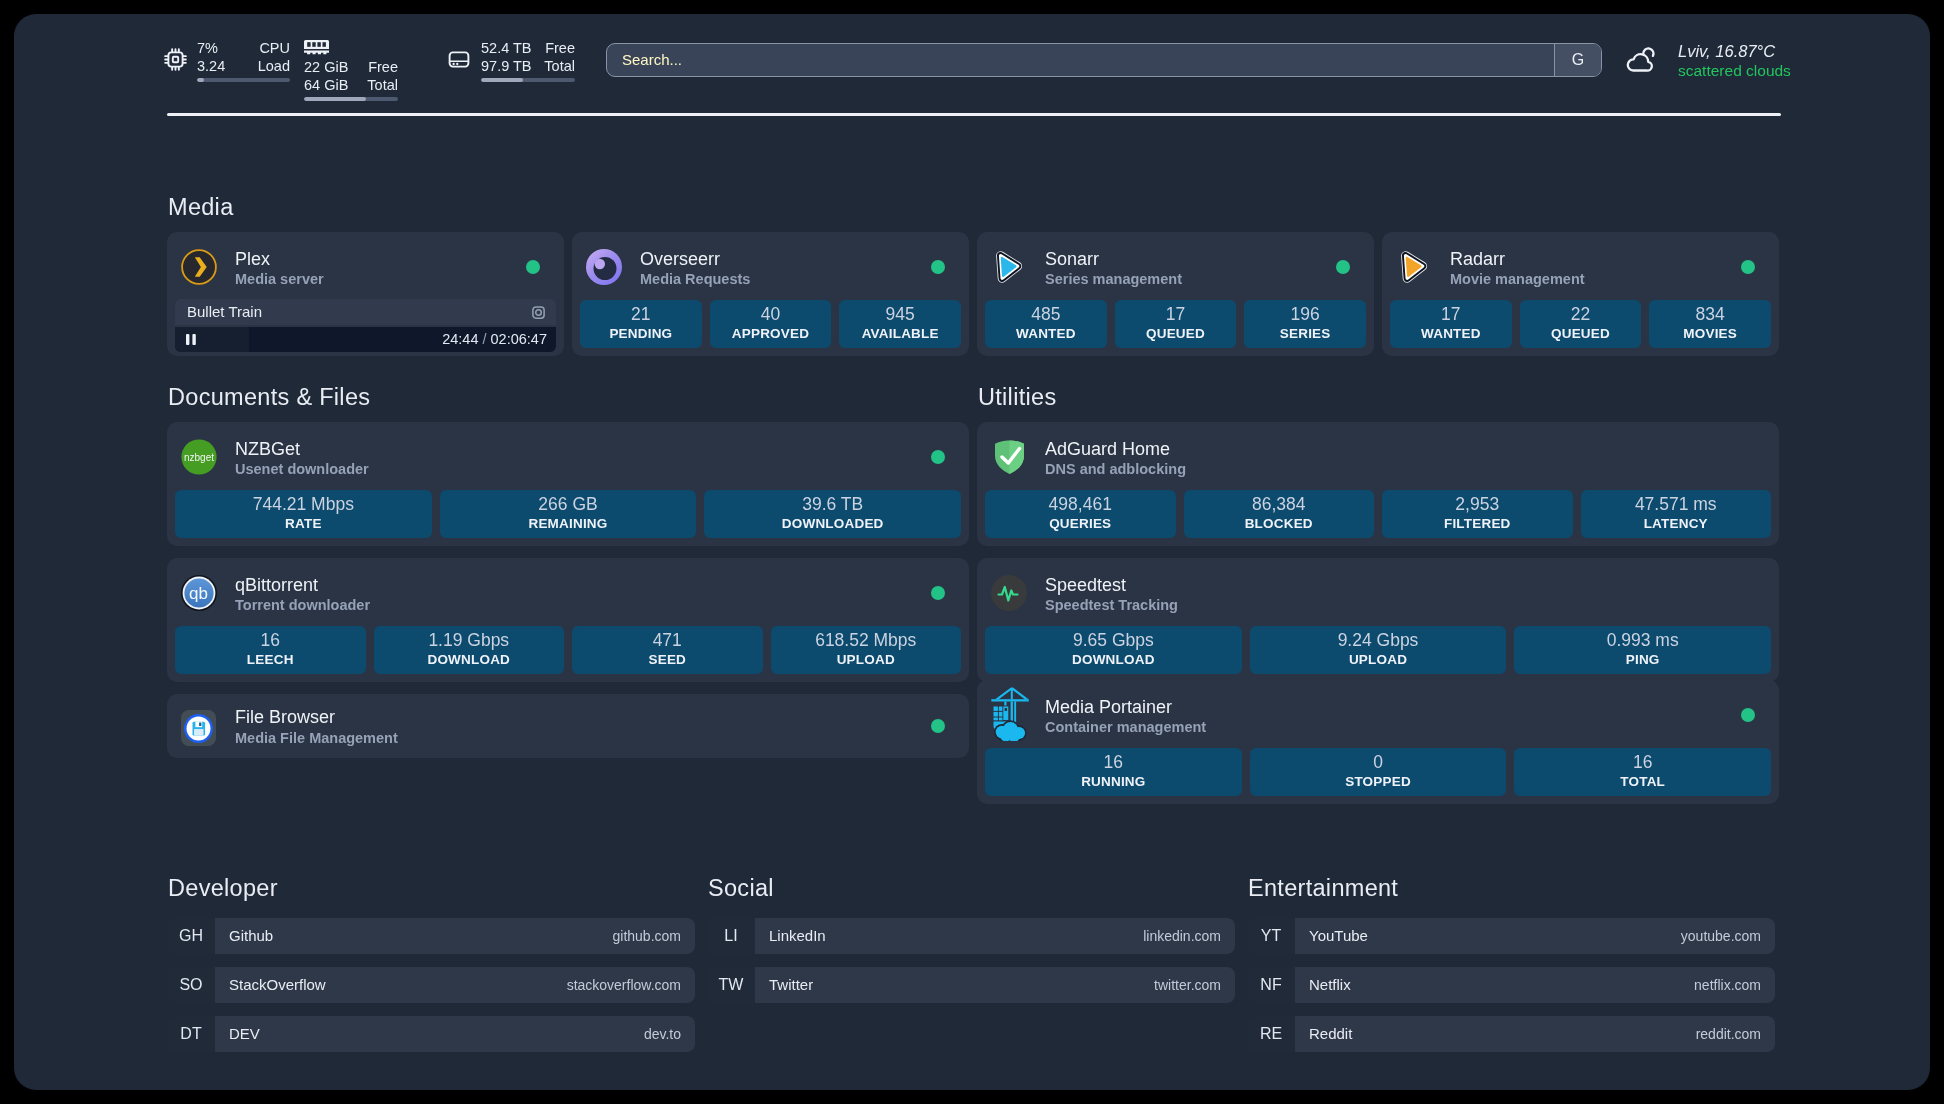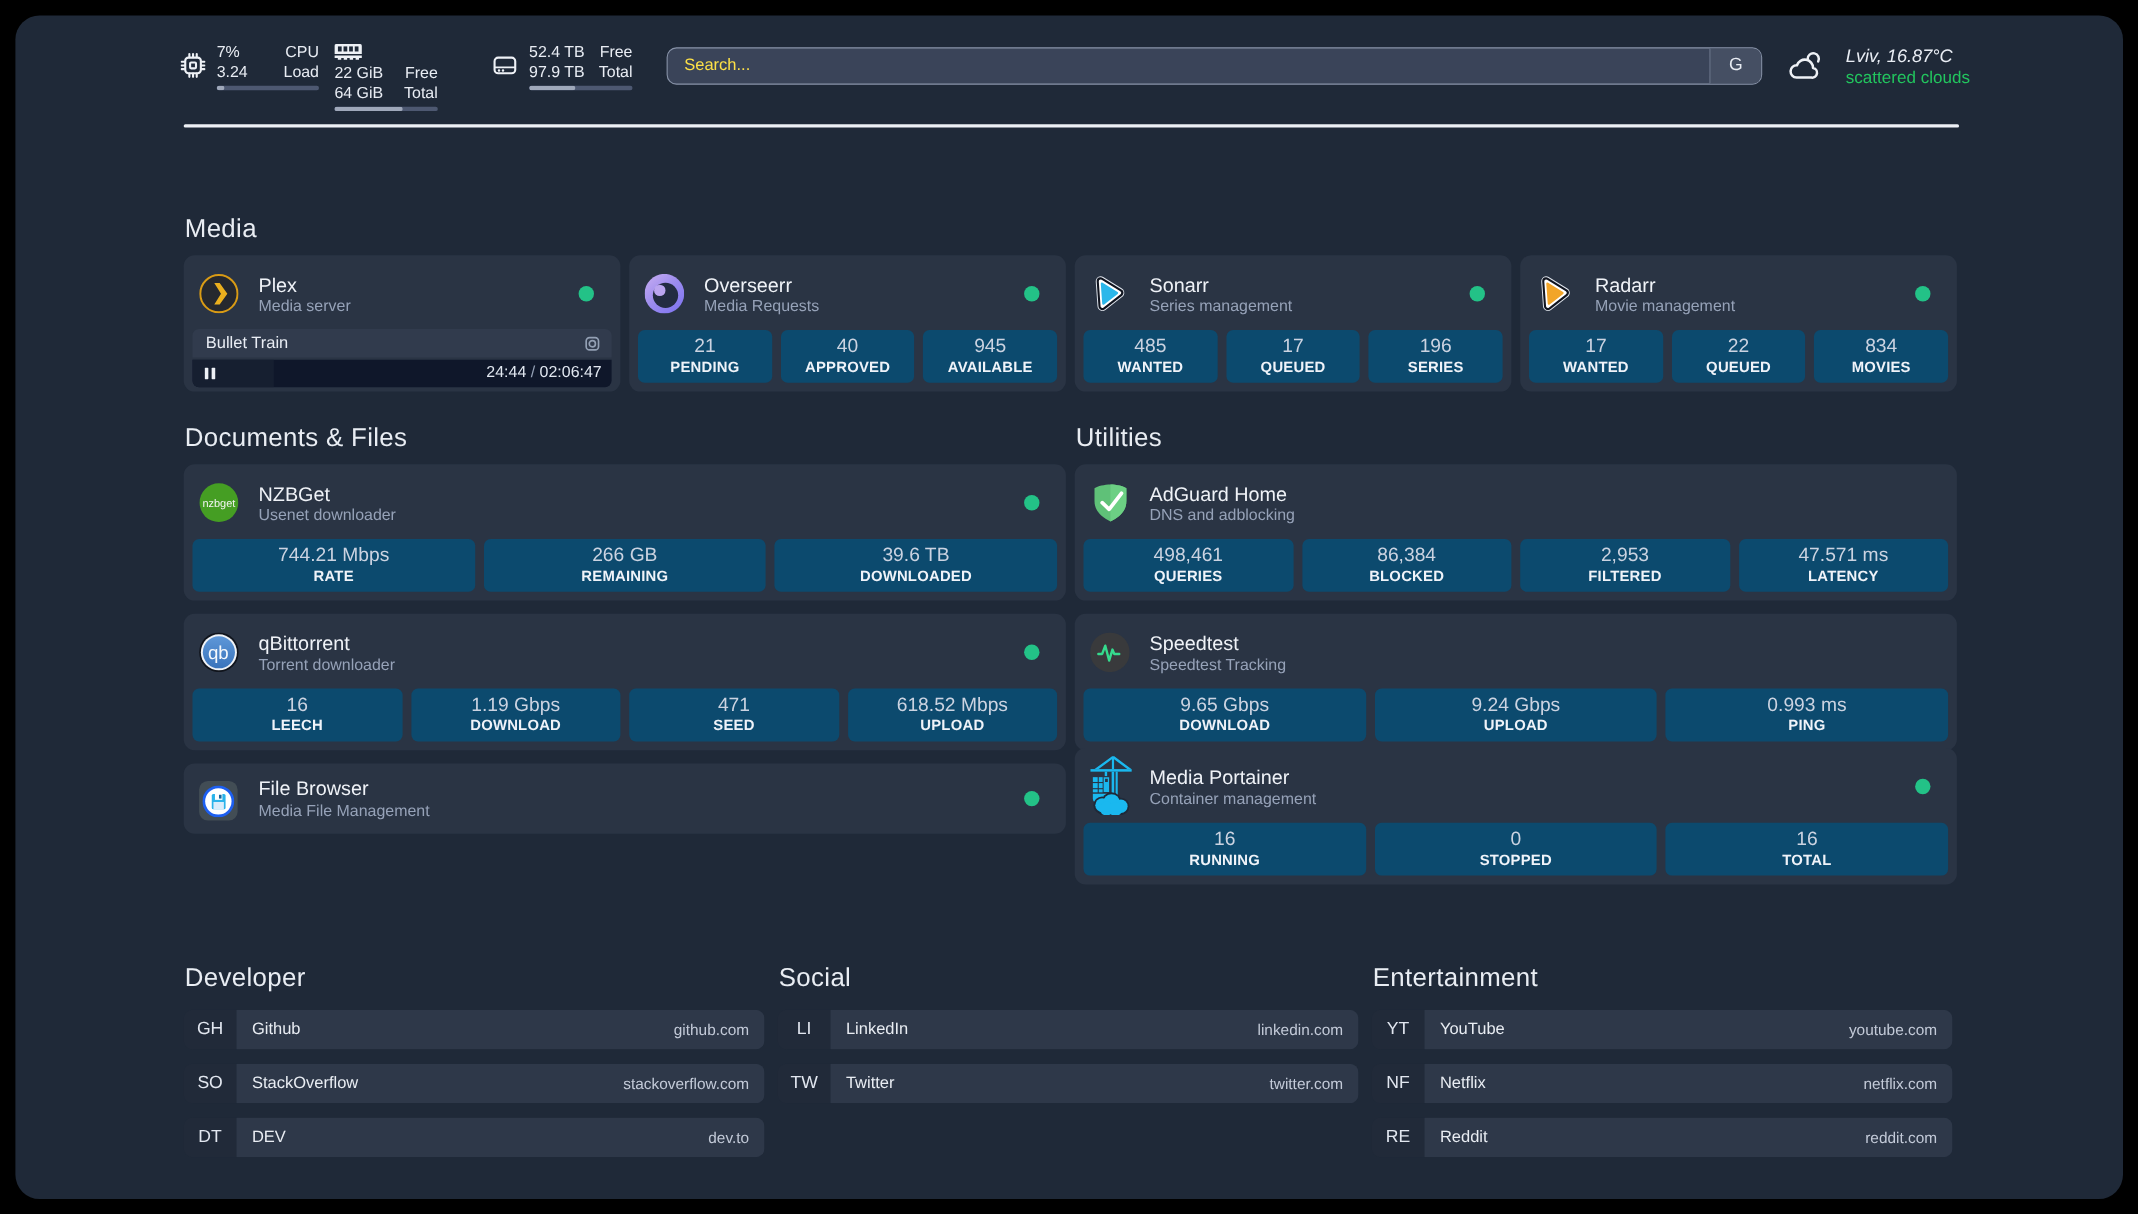--- a/index.html
+++ b/index.html
@@ -10,36 +10,36 @@
 
 .res { position:absolute; display:flex; }
 .ricon { margin-right:10px; }
 .rbody { width:93px; }
 .rrow { display:flex; justify-content:space-between; font-size:14.5px; line-height:17.5px; color:#e9edf4; }
 .rbar { margin-top:2.5px; height:4.5px; border-radius:2.5px; background:#4d5871; overflow:hidden; }
 .rbar i { display:block; height:100%; background:#9fa8ba; border-radius:2.5px; }
 
 
 .search { position:absolute; left:606px; top:43px; width:996px; height:34px; border:1.5px solid #8893a8; border-radius:9px; background:#3a4459; display:flex; }
-.search .ph { flex:1; padding-left:15px; line-height:31px; font-size:15px; color:#fde047; }
+.search .ph { flex:1; padding-left:15px; line-height:31px; font-size:15px; color:#fef9c3; }
 .search .gbtn { width:47px; background:#454f63; border-left:1.5px solid #8893a8; border-radius:0 7.5px 7.5px 0; text-align:center; line-height:31px; color:#e9edf4; font-size:16px; font-weight:500; }
 
 
 .wtext1 { position:absolute; left:1678px; top:42px; font-size:16.5px; color:#e9edf4;font-style:italic; }
 .wtext2 { position:absolute; left:1678px; top:62px; font-size:15.5px; color:#22c55e; }
 
 .sep { position:absolute; left:167px; top:113px; width:1614px; height:2.5px; background:#edf0f5; border-radius:2px; }
 
 .h { position:absolute; font-size:23.5px; font-weight:500; color:#e9edf3; letter-spacing:0.3px; }
 
 
 .card { position:absolute; background:#2a3444; border-radius:10px; }
 .icon36 { position:absolute; left:14px; top:17px; width:36px; height:36px; }
 .ctitle { position:absolute; left:68px; top:17px; font-size:18px; color:#eff2f7; }
-.csub { position:absolute; left:68px; top:39px; font-size:14.5px; color:#96a2b8; }
+.csub { position:absolute; left:68px; top:39px; font-size:14.5px; color:#96a2b8;font-weight:bold; }
 .dot { position:absolute; width:14px; height:14px; border-radius:50%; background:#23c287; right:24px; top:28px; }
 .stats { position:absolute; left:8px; right:8px; bottom:8px; display:flex; gap:8px; }
 .sbox { flex:1; height:48px; background:#0c4a6e; border-radius:6px; text-align:center; }
 .snum { margin-top:4px; font-size:17.5px; color:#cbd3e1; }
 .slab { margin-top:1px; font-size:13.5px; font-weight:bold; color:#eff3f9; letter-spacing:0.2px; }
 
 
 .plexrow1 { position:absolute; left:8px; top:67px; right:8px; height:26px; background:#313b4d; border-radius:6px 6px 0 0; }
 .plexrow1 .t { position:absolute; left:12px; top:4px; font-size:15px; color:#e9edf4; }
 .plexrow2 { position:absolute; left:8px; top:95px; right:8px; height:25px; background:#0f172a; border-radius:0 0 6px 6px; overflow:hidden; }

